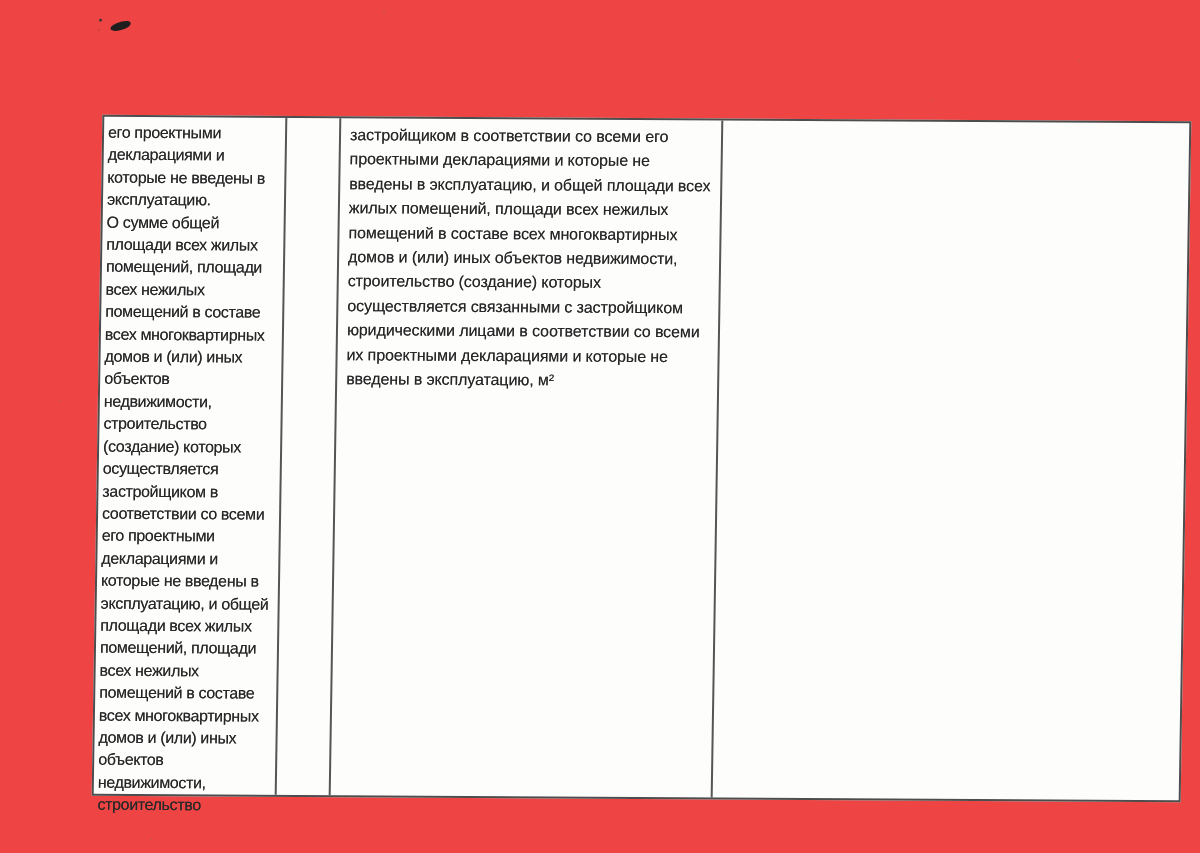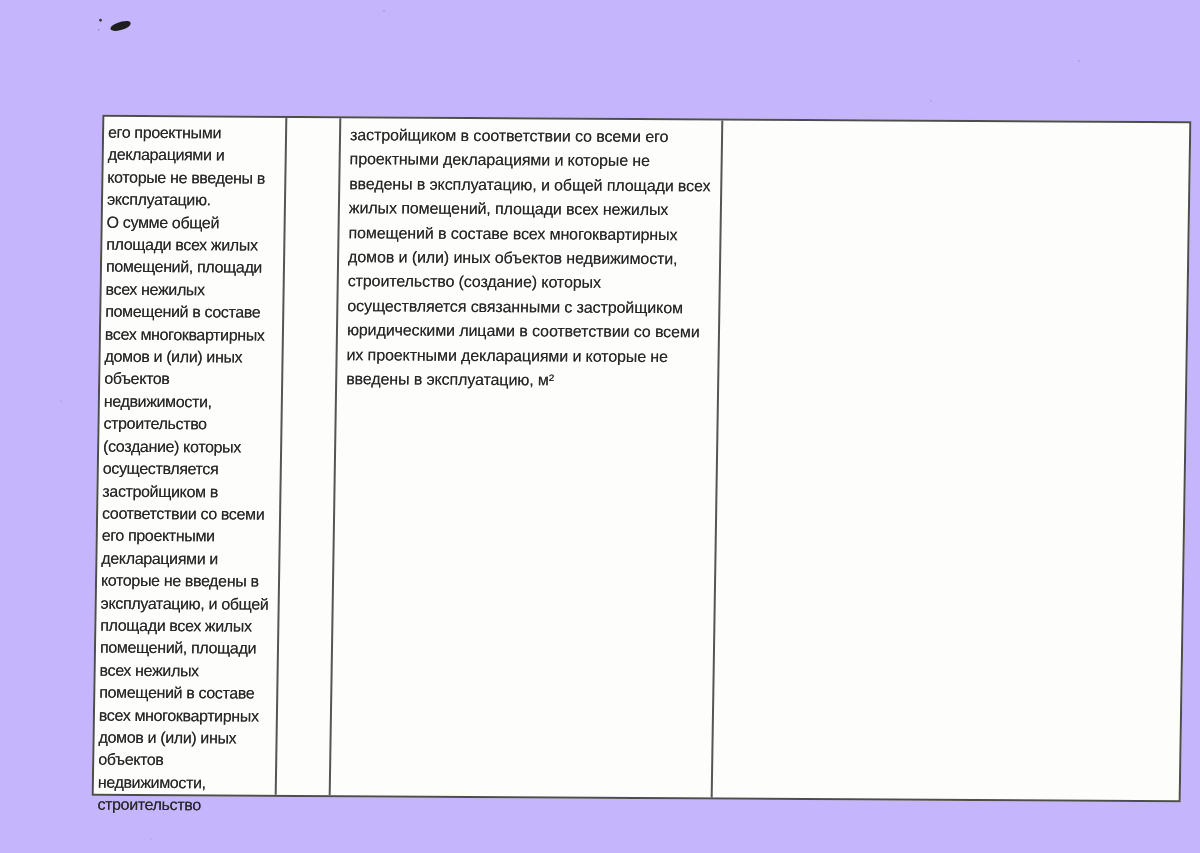--- a/index.html
+++ b/index.html
@@ -4,21 +4,21 @@
 <style>
   html, body {
     margin: 0;
     padding: 0;
     background: #ffffff;
   }
   .page {
     position: relative;
     width: 1200px;
     height: 853px;
-    background: #c4b5fd;
+    background: #ef4444;
     overflow: hidden;
     font-family: "Liberation Sans", "DejaVu Sans", sans-serif;
     color: #2b2b2b;
   }
   
   .doc-table {
     position: absolute;
     left: 97px;
     top: 118px;
     width: 1089px;

